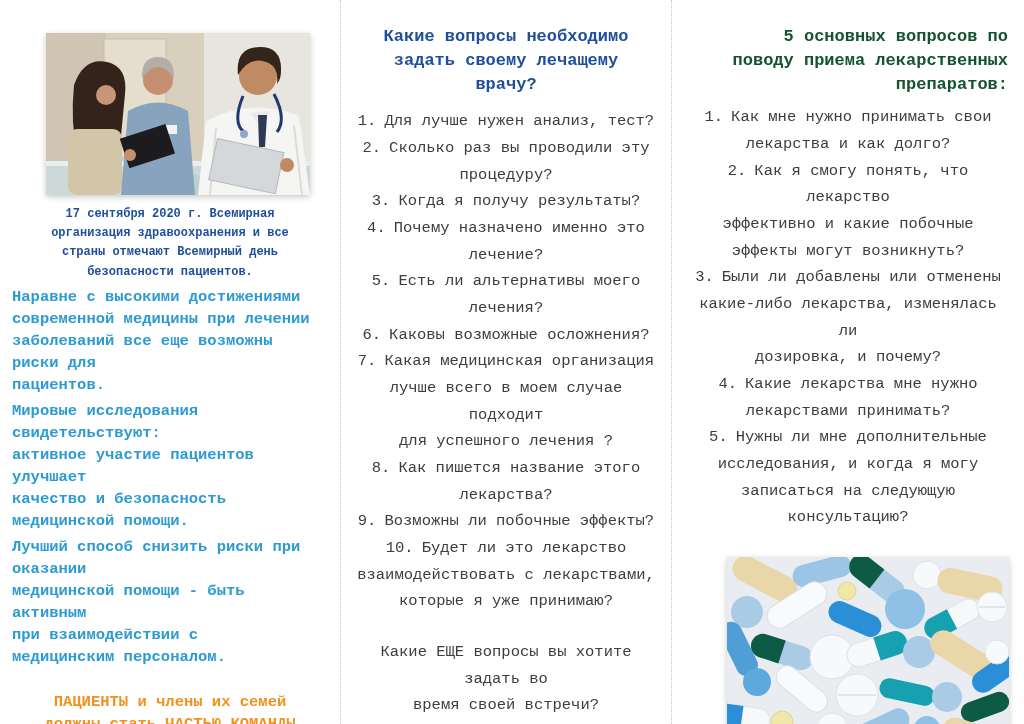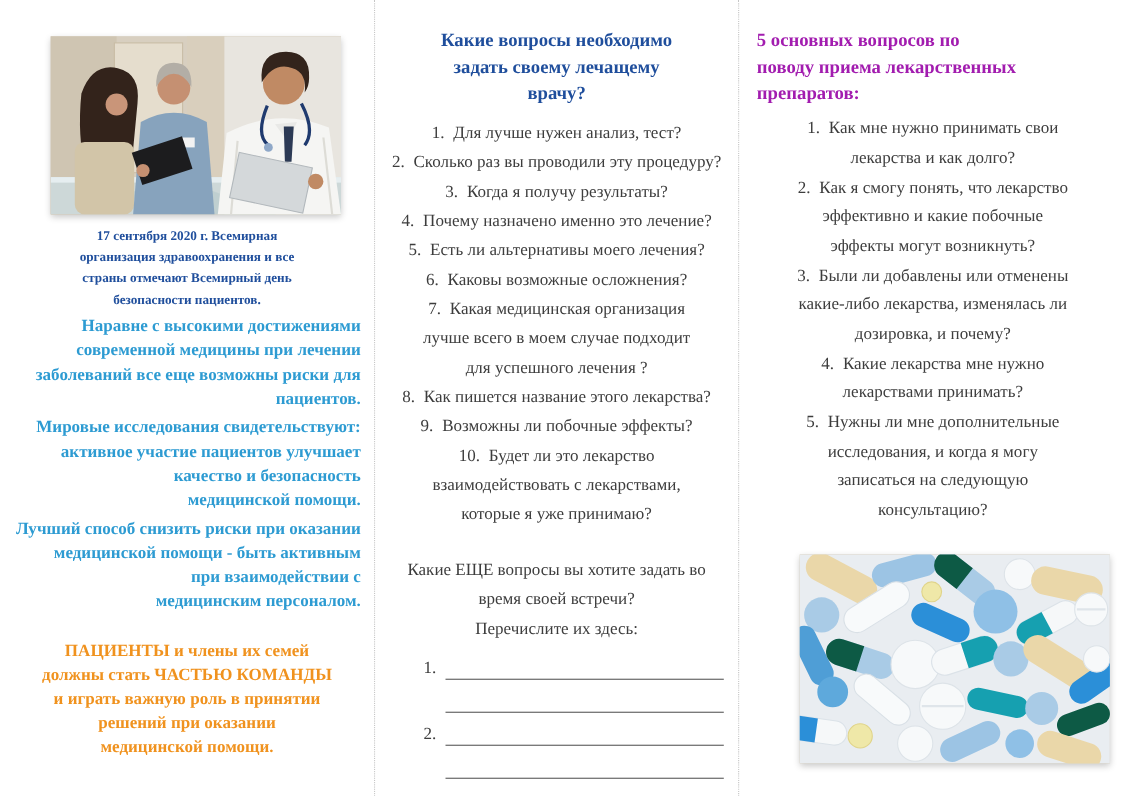--- a/index.html
+++ b/index.html
@@ -1,46 +1,46 @@
 <!DOCTYPE html>
 <html><head>
 <meta charset="utf-8">
 <style>
   * { margin:0; padding:0; box-sizing:border-box; }
   html,body { width:1024px; height:724px; }
   body { background:#ffffff; font-family:"Liberation Serif", serif; }
   .page { display:flex; width:1024px; height:724px; background:#fff; overflow:hidden; }
 
-  .col { height:100%; }
+  .col { height:100%;font-family:Liberation Mono, monospace; }
   .col1 { width:341px; border-right:1px dotted #c6c6c6; }
   .col2 { width:331px; border-right:1px dotted #c6c6c6; padding:0 10px; }
   .col3 { width:352px; padding:0 16px; }
 
   .pre { white-space:pre-line; }
 
   
   .photo-frame { box-shadow:0 2px 6px rgba(0,0,0,.22); background:#d8cfc0; }
   .photo-staff { width:264px; height:162px; margin:33px 0 0 46px; }
   .l-head   { margin-top:10px; padding:0 12px; color:#1f4e9c; font-weight:bold; font-size:12px; line-height:1.6; text-align:center; }
-  .l-para   { margin-top:4px;  padding:0 12px; color:#2d9bd2; font-weight:bold; font-size:15.5px; line-height:1.42; text-align:right; }
+  .l-para   { margin-top:4px;  padding:0 12px; color:#2d9bd2; font-weight:bold; font-size:15.5px; line-height:1.42; text-align:left; }
   .l-orange { margin-top:23px;  padding:0 12px; color:#f0921e; font-weight:bold; font-size:15.5px; line-height:1.42; text-align:center; }
 
   
   .m-head { margin-top:25px; color:#1f4e9c; font-weight:bold; font-size:17px; line-height:1.4; text-align:center; }
   .q-list { margin-top:12px; }
   .q { font-size:15.5px; color:#3d3d3d; text-align:center; line-height:1.72; }
   .q-num { margin-right:8px; }
   .m-extra { margin-top:24px; font-size:15.5px; color:#3d3d3d; text-align:center; line-height:1.72; }
   .blanks { margin-top:2px; padding-left:34px; }
   .blank-row { display:flex; align-items:flex-end; height:30px; }
   .blank-num { width:20px; font-size:15.5px; color:#3d3d3d; line-height:1.2; }
   .blank-line { width:253px; border-bottom:1px solid #5a5a5a; height:100%; }
 
   
-  .r-head { margin-top:25px; color:#a21caf; font-weight:bold; font-size:17px; line-height:1.4; text-align:left; }
+  .r-head { margin-top:25px; color:#14532d; font-weight:bold; font-size:17px; line-height:1.4; text-align:right; }
   .r-list { margin-top:8px; }
   .photo-pills { width:282px; height:190px; margin:26px 0 0 39px; }
   svg { display:block; }
 </style>
 </head>
 <body>
 
 <div class="page">
 
   <div class="col col1">

